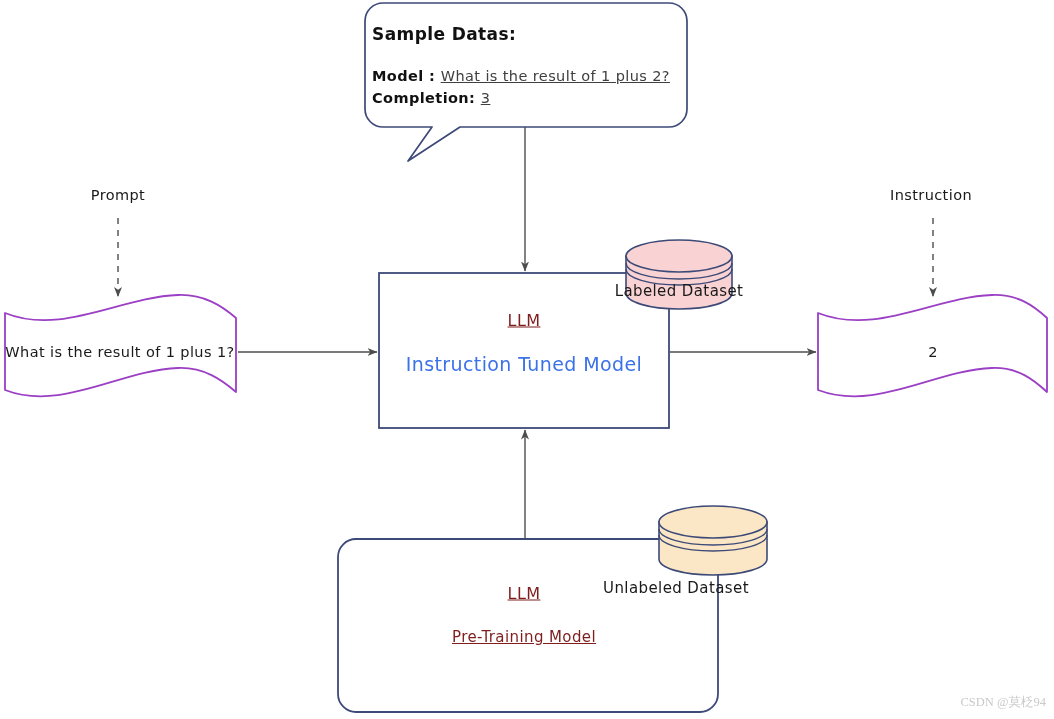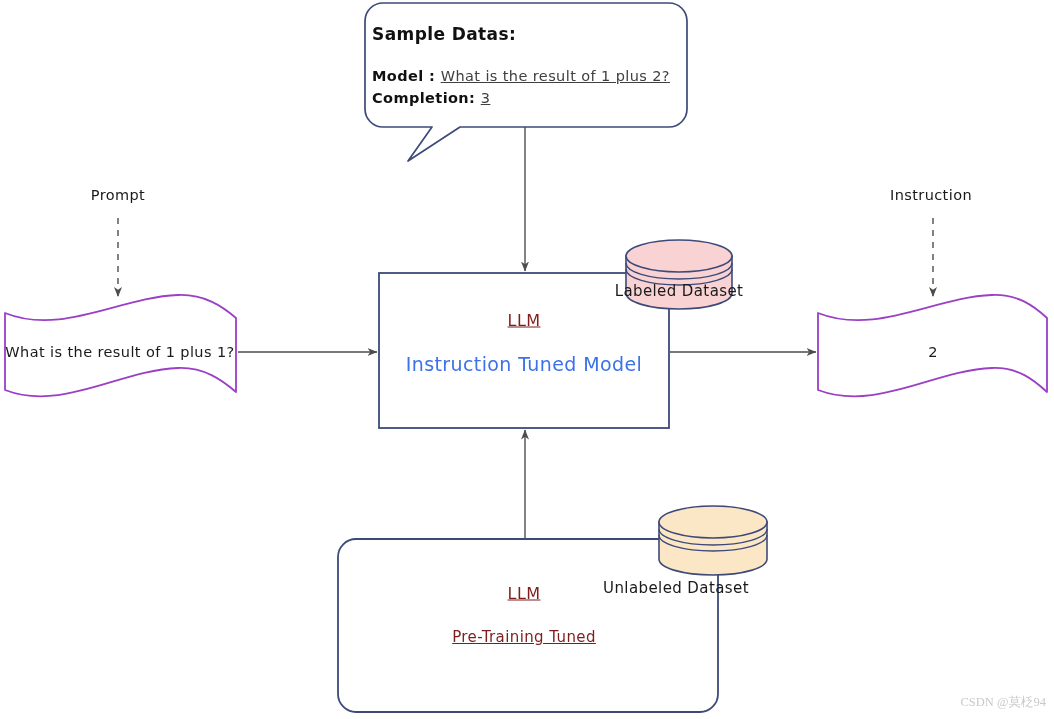--- a/index.html
+++ b/index.html
@@ -154,21 +154,21 @@
   <div class="lbl io-text handwrite center" style="left:120px; top:352px;">What is the result of 1 plus 1?</div>
 
   <div class="lbl io-text handwrite center" style="left:933px; top:352px;">2</div>
 
   <div class="lbl node-title handwrite center" style="left:524px; top:320px;">LLM</div>
 
   <div class="lbl node-sub handwrite center" style="left:524px; top:364px;">Instruction Tuned Model</div>
 
   <div class="lbl node-title handwrite center" style="left:524px; top:593px;">LLM</div>
 
-  <div class="lbl node-title handwrite center" style="left:524px; top:637px; font-size:15px;">Pre-Training Tuned</div>
+  <div class="lbl node-title handwrite center" style="left:524px; top:637px; font-size:15px;">Pre-Training Model</div>
 
   <div class="lbl cyl-text handwrite center" style="left:679px; top:291px;">Labeled Dataset</div>
 
   <div class="lbl cyl-text handwrite center" style="left:676px; top:557px;margin-top:31px;">Unlabeled Dataset</div>
 
   <div class="watermark">CSDN @莫柉94</div>
 
 </div>
 
 </body></html>

